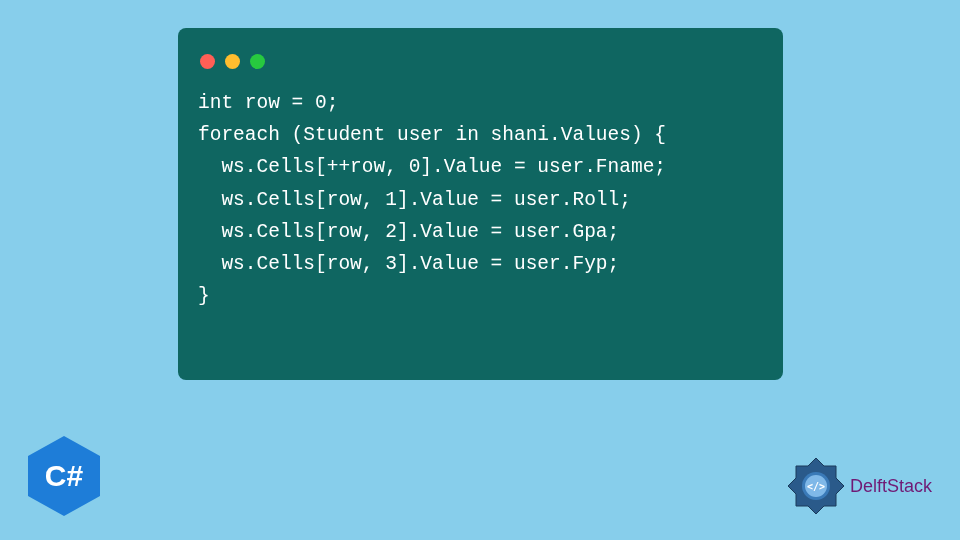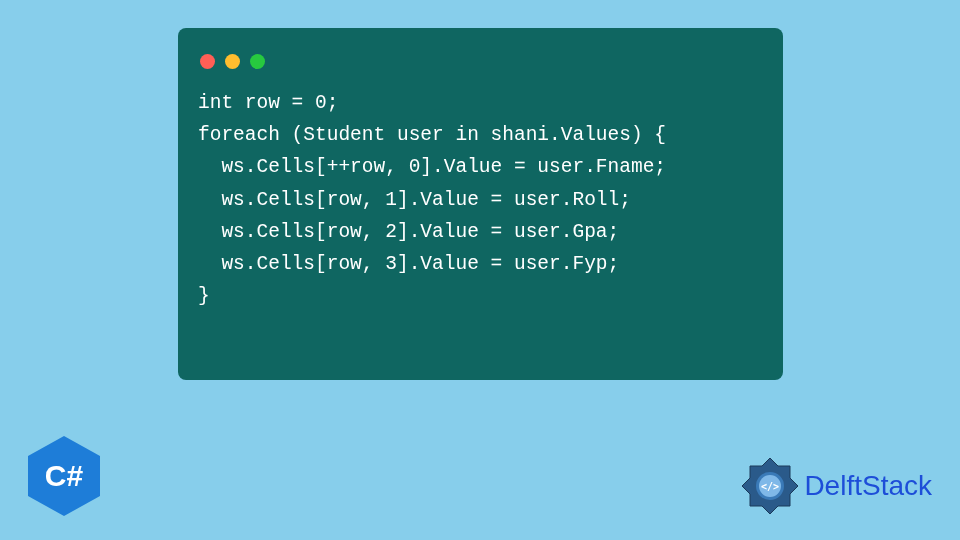--- a/index.html
+++ b/index.html
@@ -78,22 +78,22 @@
     .delftstack-badge {
       width: 60px;
       height: 60px;
       position: relative;
     }
     .delftstack-badge svg {
       width: 100%;
       height: 100%;
     }
     .delftstack-text {
-      color: #1d4ed8;
-      font-size: 28px;
+      color: #701a75;
+      font-size: 18px;
       font-weight: 500;
       font-family: Arial, sans-serif;
     }
   </style>
 </head>
 <body>
 
 <div class="code-window">
   <div class="traffic-lights">
     <div class="light red"></div>

